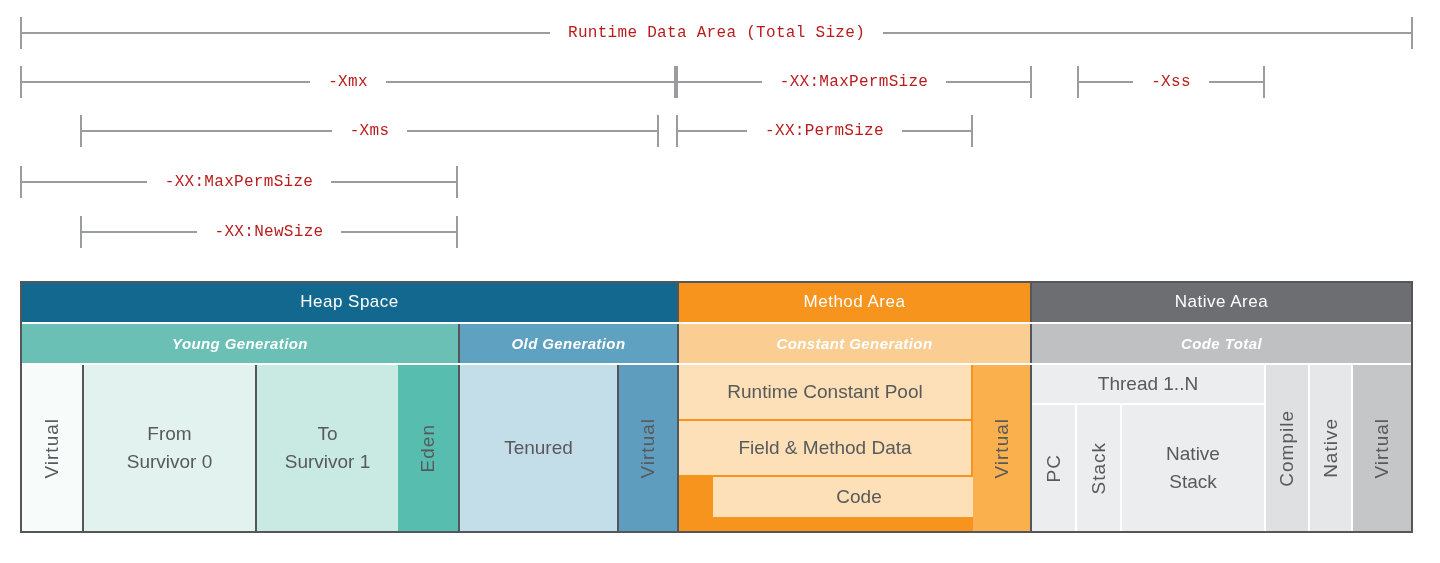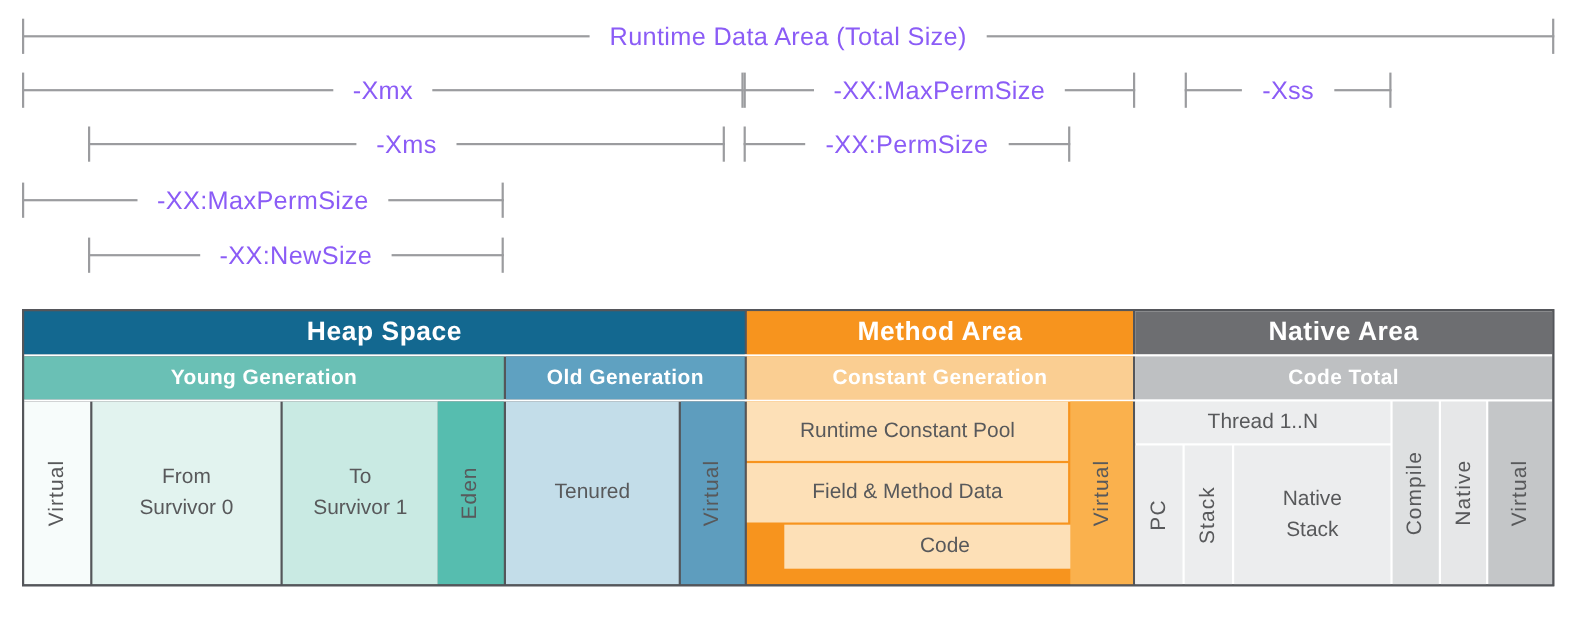--- a/index.html
+++ b/index.html
@@ -4,30 +4,30 @@
 <style>
   html,body{margin:0;padding:0;background:#ffffff;}
   .canvas{position:relative;width:1440px;height:563px;background:#ffffff;overflow:hidden;
           font-family:"Liberation Sans","DejaVu Sans",sans-serif;}
 
   
   .bracket{position:absolute;height:32px;display:flex;align-items:center;}
   .bline{flex:1;height:2px;background:#9B9C9F;}
   .tick{position:absolute;top:0;bottom:0;width:2px;background:#9B9C9F;}
   .tick.lt{left:0;} .tick.rt{right:0;}
-  .blabel{padding:0 18px;font-size:23px;color:#8b5cf6;white-space:nowrap;letter-spacing:.3px;}
+  .blabel{padding:0 18px;font-size:16px;color:#b91c1c;white-space:nowrap;letter-spacing:.3px;font-family:Liberation Mono, monospace;}
 
   
   .jvm-table{position:absolute;left:20px;top:281px;width:1389px;height:248px;
              border:2px solid #54565A;background:#54565A;}
   .layer,.c{position:absolute;box-sizing:border-box;}
   .c{display:flex;align-items:center;justify-content:center;text-align:center;
      font-size:19px;color:#58595B;line-height:1.45;}
-  .h1{font-size:24px;font-weight:bold;color:#fff;letter-spacing:.5px;}
-  .h2{font-size:19px;font-weight:bold;color:#fff;letter-spacing:.4px;}
+  .h1{font-size:17px;font-weight:normal;color:#fff;letter-spacing:.5px;}
+  .h2{font-size:15px;font-weight:bold;color:#fff;letter-spacing:.4px;font-style:italic;}
   .vtext{writing-mode:vertical-rl;transform:rotate(180deg);letter-spacing:1px;}
   .wrap{display:inline-block;}
 </style>
 </head>
 <body>
 
 <div class="canvas">
 
   <div class="bracket" style="left:20px;top:17px;width:1393px">
     <span class="tick lt"></span>

